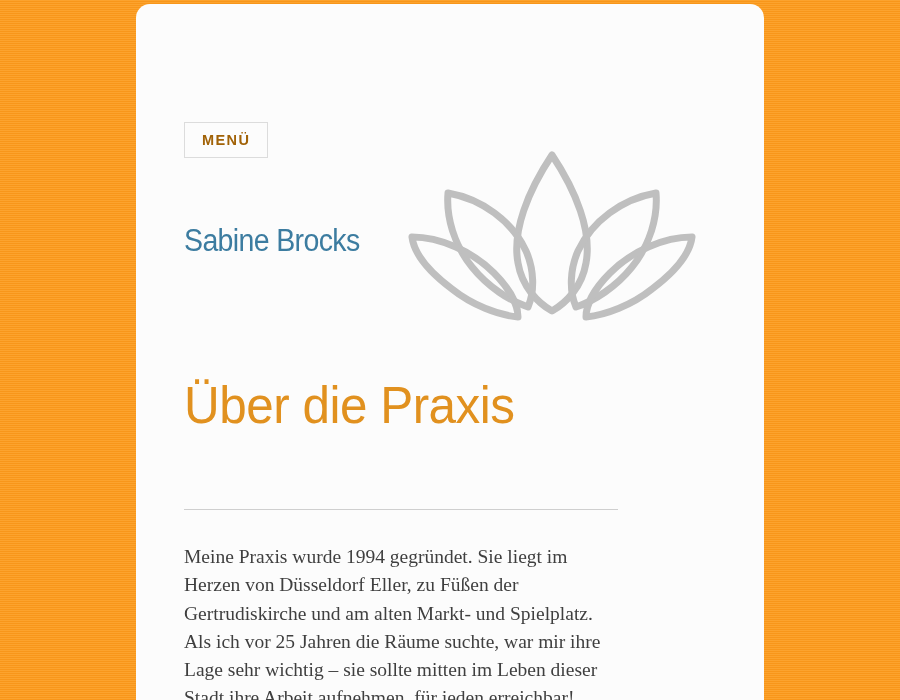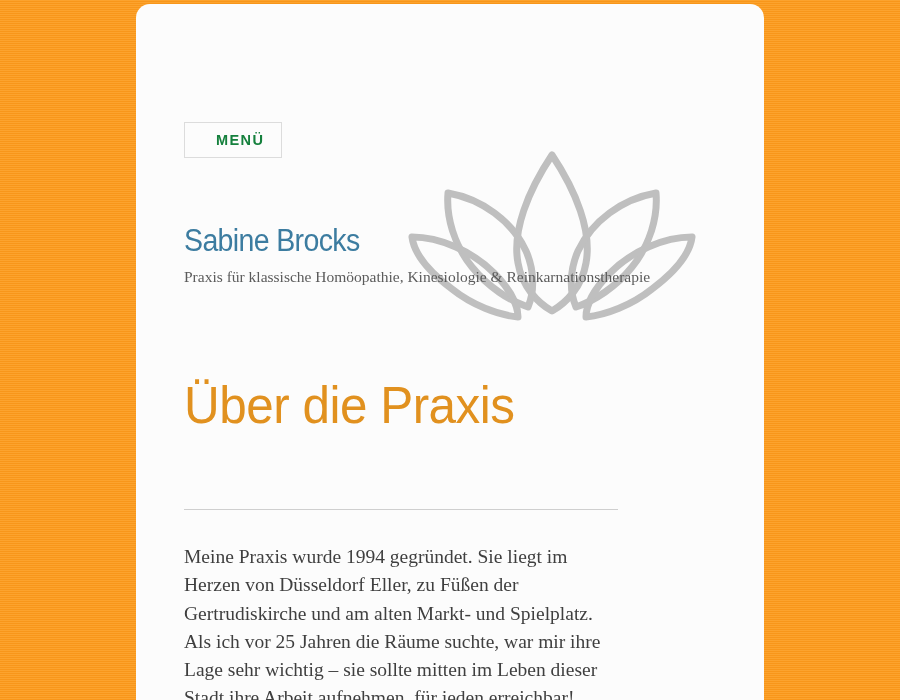--- a/index.html
+++ b/index.html
@@ -48,24 +48,24 @@
   #masthead {
     position: absolute;
     left: 48px;
     top: 118px;
     width: 540px;
   }
 
   #menu-toggle {
     display: inline-block;
     box-sizing: border-box;
-    padding: 10px 17px 9px 31px;
+    padding: 10px 17px 9px 17px;
     border: 1px solid #dcdcdc;
     background: #FCFCFC;
-    color: #15803d;
+    color: #a16207;
     font-family: "Liberation Sans", sans-serif;
     font-size: 14.5px;
     font-weight: 700;
     letter-spacing: 1.4px;
     line-height: 1;
     cursor: pointer;
   }
 
   #site-title {
     margin: 0;
@@ -166,21 +166,20 @@
 
       <path d="M284 92 C 256 92, 224 106, 202 128 C 186 144, 178 160, 178 172 C 198 170, 224 160, 244 144 C 268 126, 282 108, 284 92 Z"></path>
     </g>
   </svg>
 
   <div id="masthead">
     <button id="menu-toggle">MENÜ</button>
 
     <h1 id="site-title">Sabine Brocks</h1>
 
-    <p id="site-description">Praxis für klassische Homöopathie, Kinesiologie &amp; Reinkarnationstherapie</p>
   </div>
 
   <div id="content-area">
     <h2 id="page-title">Über die Praxis</h2>
 
     <hr id="entry-divider">
 
     <p class="entry-paragraph">Meine Praxis wurde 1994 gegründet.  Sie liegt im Herzen von Düsseldorf Eller, zu Füßen der Gertrudiskirche und am alten Markt- und Spielplatz. Als ich vor 25 Jahren die Räume suchte, war mir ihre Lage sehr wichtig – sie sollte mitten im Leben dieser Stadt ihre Arbeit aufnehmen, für jeden erreichbar!</p>
   </div>
 

